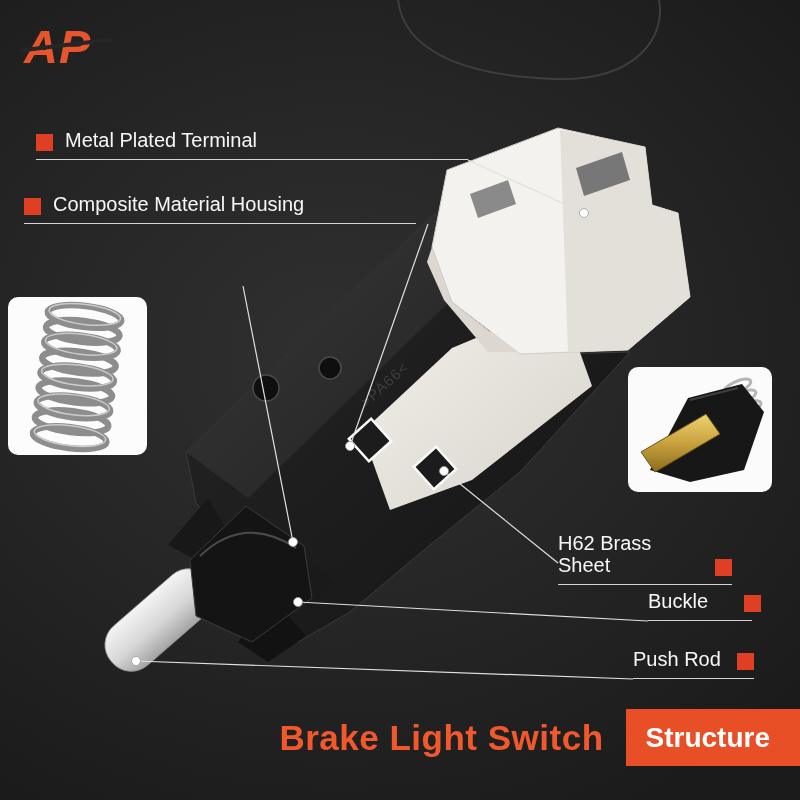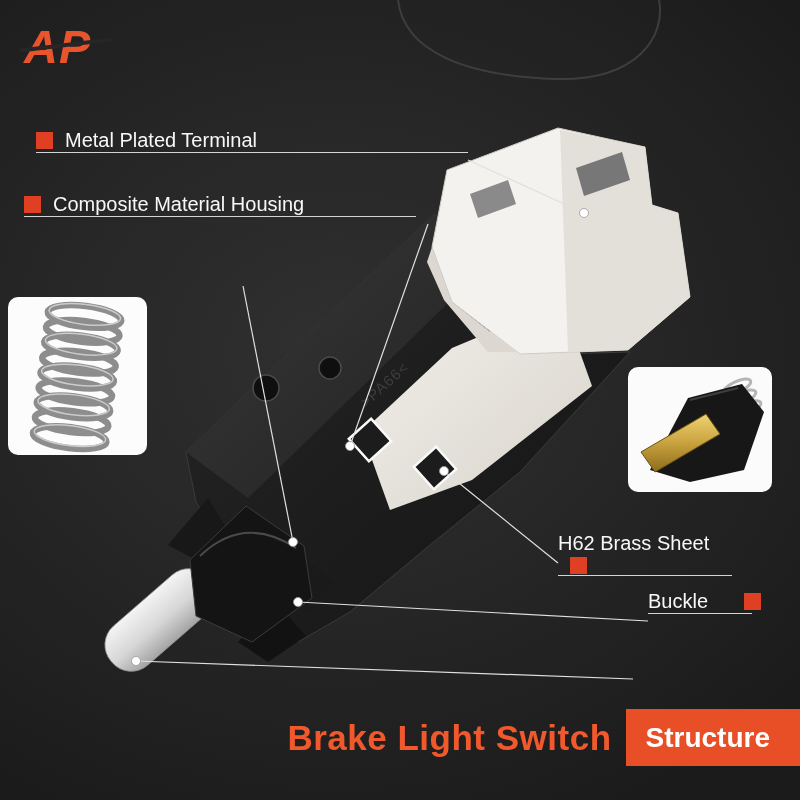--- a/index.html
+++ b/index.html
@@ -3,30 +3,30 @@
 <meta charset="utf-8">
 <style>
   html,body{margin:0;padding:0;background:#111;}
   .canvas{
     position:relative;width:800px;height:800px;overflow:hidden;
     background:radial-gradient(ellipse 620px 520px at 42% 44%, #303030 0%, #272727 45%, #1b1b1b 100%);
     font-family:"Liberation Sans",sans-serif;
   }
   .gfx{position:absolute;left:0;top:0;}
   .callout{
-    position:absolute;display:flex;align-items:flex-start;
+    position:absolute;display:flex;align-items:flex-end;
     border-bottom:1px solid rgba(232,232,232,.9);
-    padding-bottom:1px;line-height:22px;font-size:20px;color:#f7f7f7;
+    padding-bottom:8px;line-height:22px;font-size:20px;color:#f7f7f7;
   }
   .callout .sq{width:17px;height:17px;background:#df3f22;flex:none;margin-top:3px;}
   .callout.l .sq{margin-right:12px;}
   .callout.r{justify-content:space-between;}
   .callout.r .sq{margin-left:12px;}
   .titlebar{position:absolute;top:709px;right:0;display:flex;}
-  .t-high{color:#f1582c;font-size:35px;font-weight:bold;line-height:57px;margin-right:14px;letter-spacing:.5px;}
+  .t-high{color:#f1582c;font-size:35px;font-weight:bold;line-height:57px;margin-right:22px;letter-spacing:.5px;}
   .t-box{background:#e94f27;color:#ffffff;font-size:28px;font-weight:bold;line-height:57px;padding:0 30px 0 20px;}
 </style>
 </head>
 <body>
 
 <div class="canvas">
 
   <svg class="gfx" width="800" height="800" viewBox="0 0 800 800">
     <defs>
       <linearGradient id="rodGrad" x1="0" y1="0" x2="0" y2="1">
@@ -158,26 +158,30 @@
   </svg>
 
   <div class="callout l" style="left:36px;top:129px;width:432px;">
     <span class="sq"></span>
     <span>Metal Plated Terminal</span>
   </div>
   <div class="callout l" style="left:24px;top:193px;width:392px;">
     <span class="sq"></span>
     <span>Composite Material Housing</span>
   </div>
-  <div class="callout r" style="left:558px;top:532px;width:174px;flex-direction:column;">
+  <div class="callout r" style="left:558px;top:532px;width:174px;">
     <span>H62 Brass Sheet</span>
     <span class="sq"></span>
   </div>
   <div class="callout r" style="left:648px;top:590px;width:104px;gap:24px;">
     <span>Buckle</span>
+    <span class="sq"></span>
+  </div>
+  <div class="callout r" style="left:633px;top:648px;width:121px;">
+    <span>Push Rod</span>
     <span class="sq"></span>
   </div>
 
   <div class="titlebar">
     <span class="t-high">Brake Light Switch</span>
     <span class="t-box">Structure</span>
   </div>
 
 </div>
 

